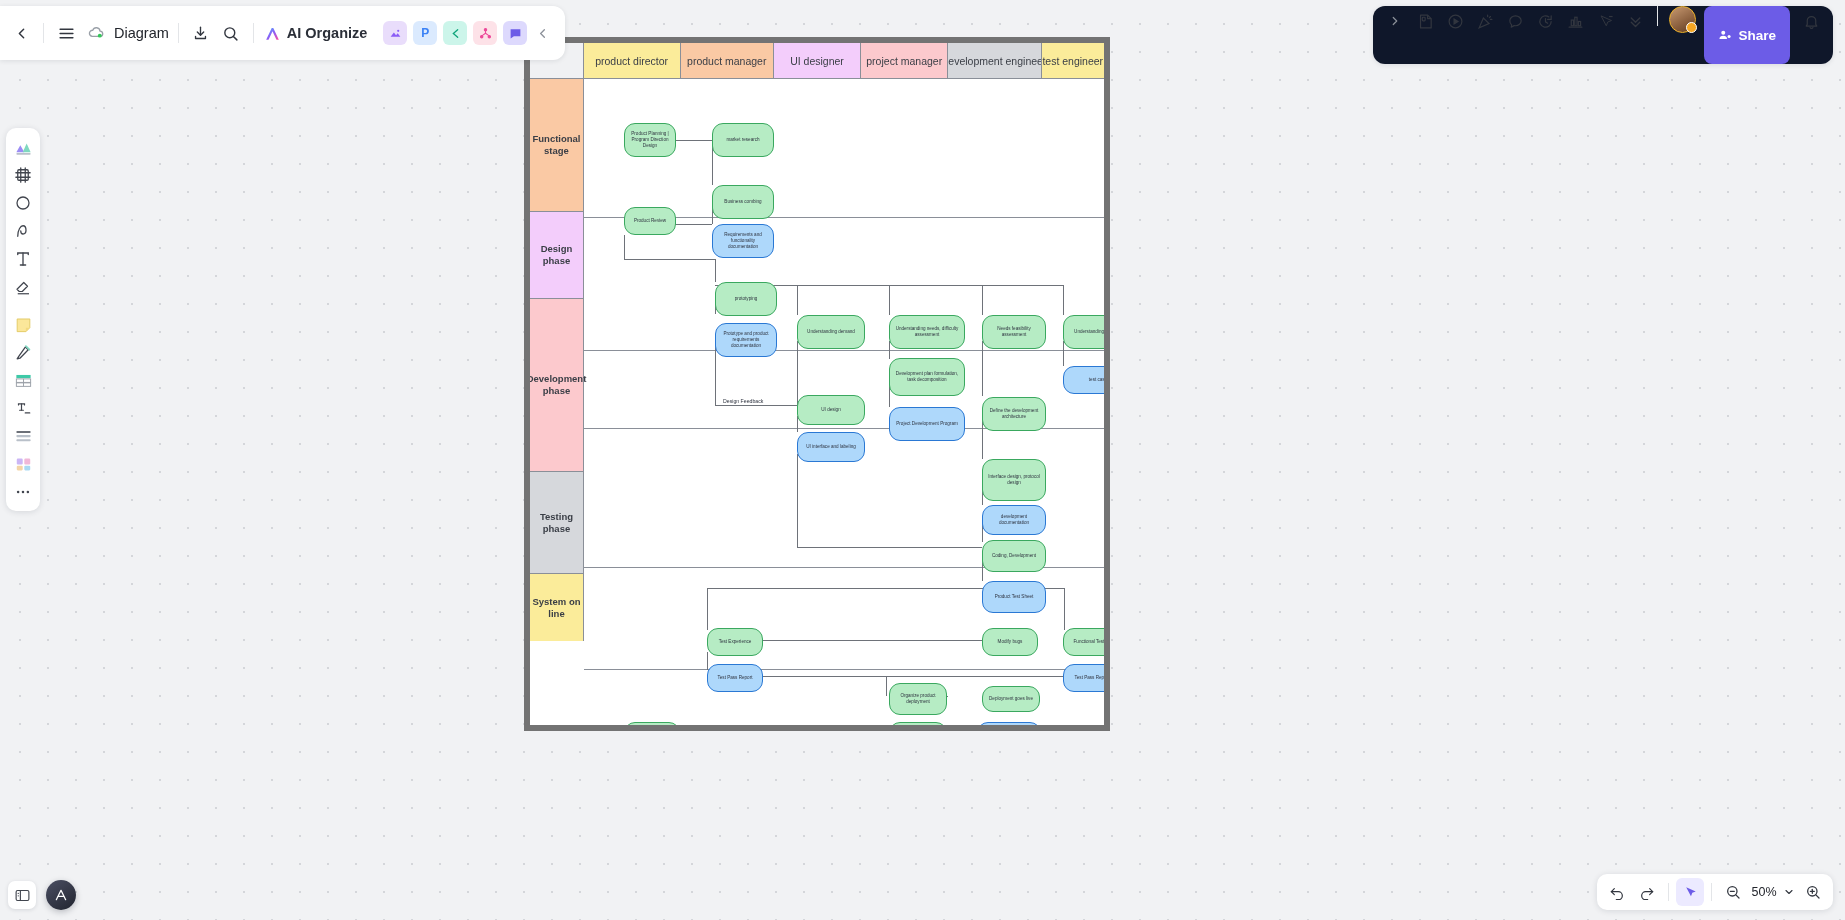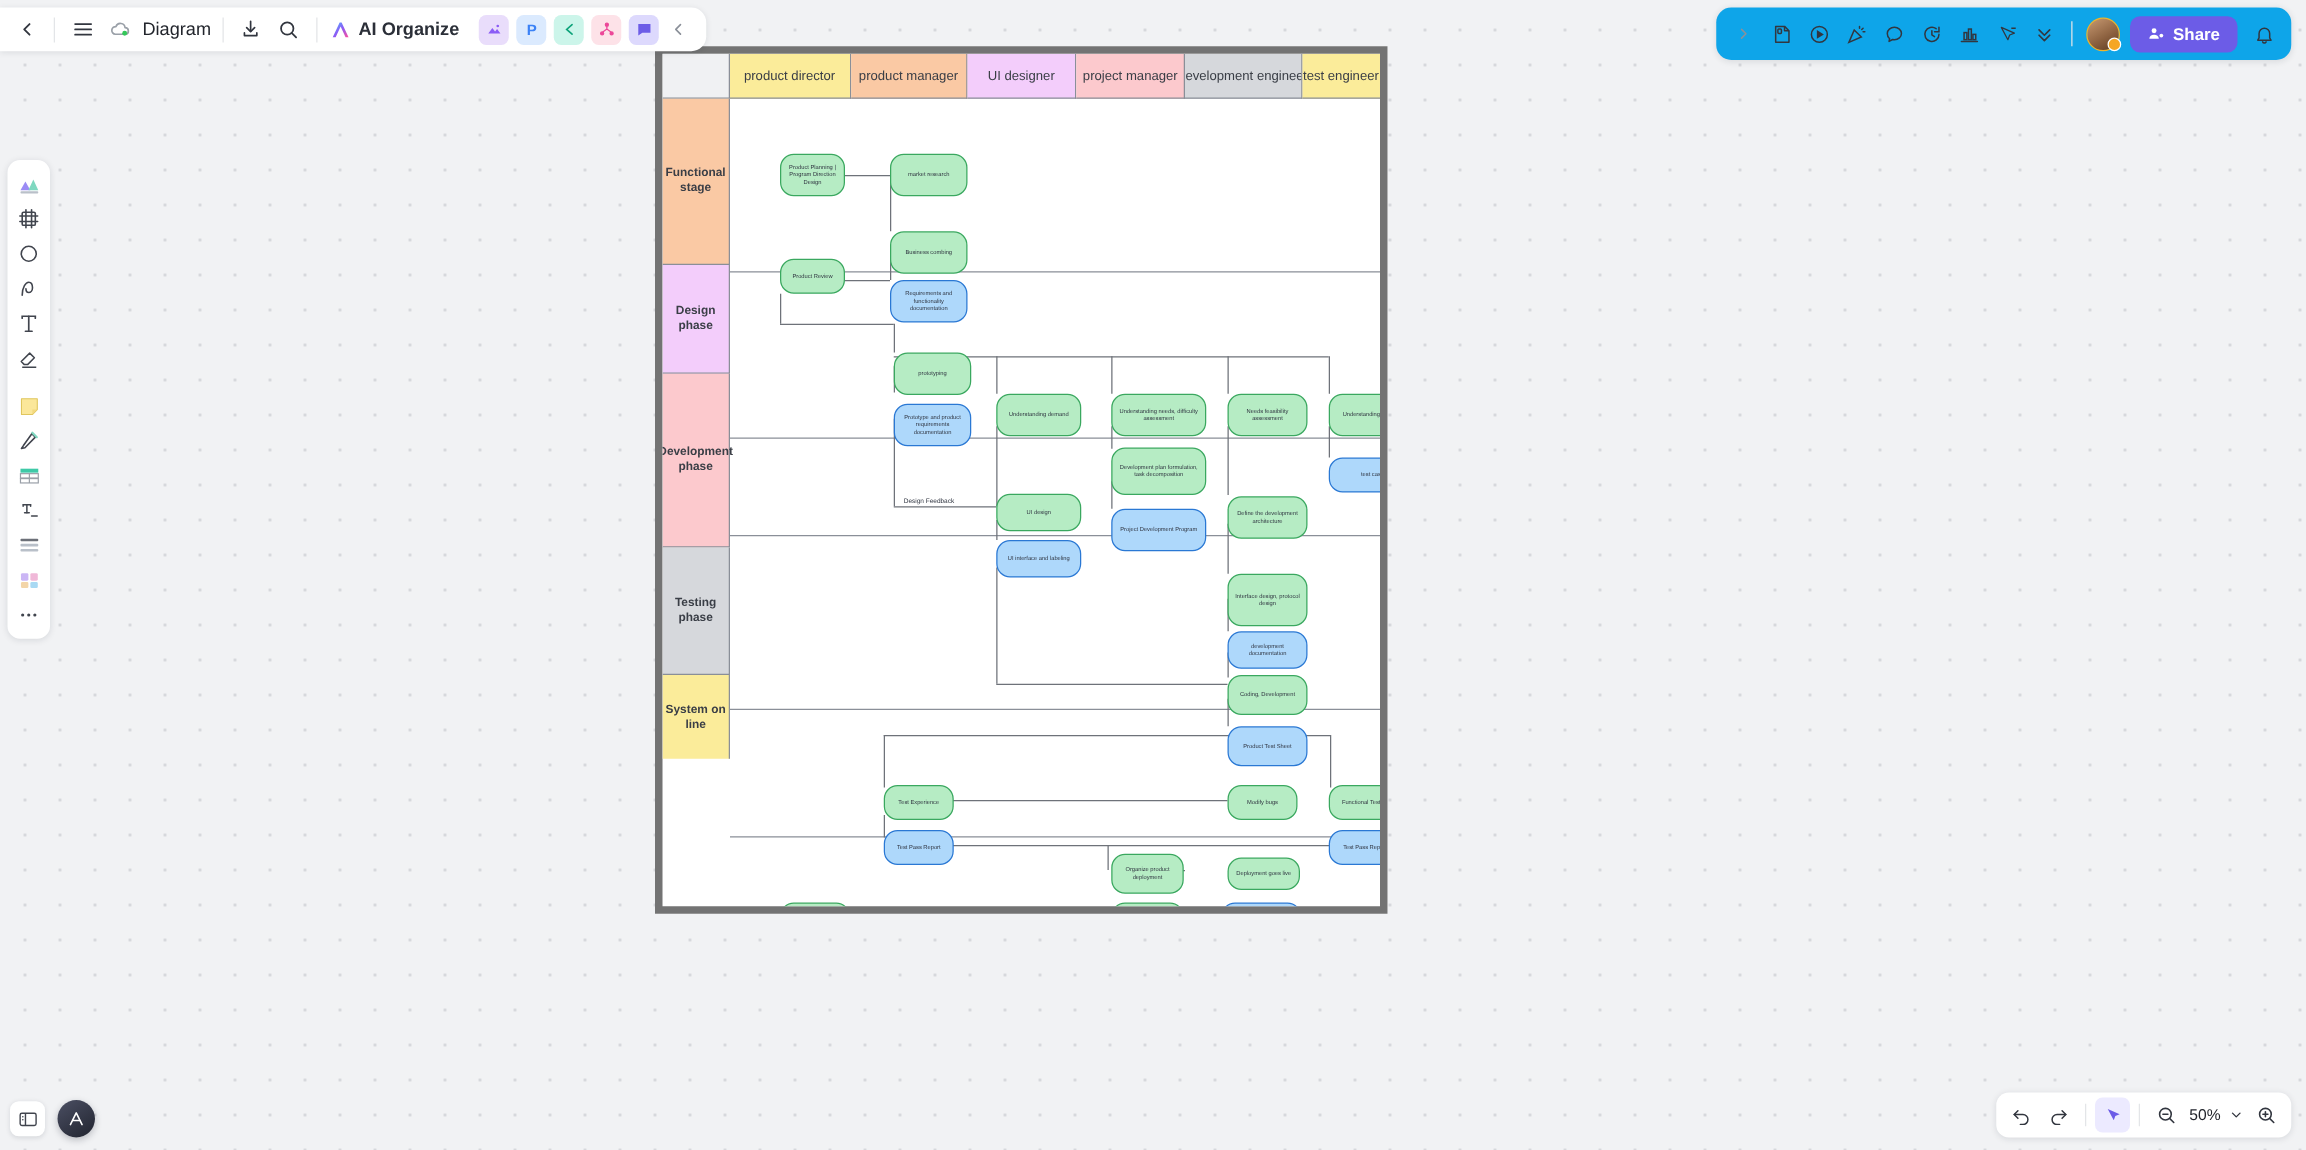--- a/index.html
+++ b/index.html
@@ -14,21 +14,21 @@
   #canvas-bg {
     position: absolute; left: 0; top: 0; width: 1845px; height: 920px;
     background-color: #f1f2f4;
     background-image: radial-gradient(circle, #d4d6da 1.1px, transparent 1.2px);
     background-size: 28px 28px;
     background-position: 6px 10px;
   }
 
   
   #top-left-bar {
-    position: absolute; left: 0px; top: 6px; height: 35px;
+    position: absolute; left: 0px; top: 6px; height: 54px;
     background: #ffffff;
     border-radius: 0 12px 12px 0;
     box-shadow: 0 1px 5px rgba(20,25,40,0.10);
     display: flex; align-items: center;
     padding: 0 8px 0 6px;
     z-index: 30;
   }
   .tb-btn {
     width: 30px; height: 30px; border-radius: 7px;
     display: flex; align-items: center; justify-content: center;
@@ -45,24 +45,24 @@
     margin-left: 2px; margin-right: 4px; white-space: nowrap;
   }
   .app-chip {
     width: 24px; height: 24px; border-radius: 6px;
     display: flex; align-items: center; justify-content: center;
     margin-left: 6px; cursor: pointer; font-size: 12px; font-weight: 700;
   }
   #chip-row { display: flex; align-items: center; margin-left: 6px; }
 
   #top-right-bar {
-    position: absolute; right: 12px; top: 6px; height: 42px;
-    background: #0ea5e9; border-radius: 12px;
+    position: absolute; right: 12px; top: 6px; height: 58px;
+    background: #0f172a; border-radius: 12px;
     box-shadow: 0 1px 5px rgba(20,25,40,0.10);
-    display: flex; align-items: center; padding: 0 7px;
+    display: flex; padding: 0 7px;
     z-index: 30;
   }
   #avatar {
     width: 27px; height: 27px; border-radius: 50%;
     background: linear-gradient(150deg,#c89a72,#8a5f3e 60%,#5d3b22);
     border: 1.6px solid #f0b429; position: relative; margin: 0 8px 0 4px;
     cursor: pointer; flex: 0 0 auto;
   }
   #avatar:after {
     content:''; position:absolute; right:-2px; bottom:-1px;
@@ -192,21 +192,21 @@
   </div>
 
   <div id="lane-body">
     <div id="lane-label-col">
       <div class="lane-label" style="height:133px;background:#fac9a4">
           <span>Functional stage</span>
         </div>
       <div class="lane-label" style="height:87px;background:#f3cdfb">
           <span>Design phase</span>
         </div>
-      <div class="lane-label" style="height:139px;background:#fcc9cd">
+      <div class="lane-label" style="height:173px;background:#fcc9cd">
           <span>Development phase</span>
         </div>
       <div class="lane-label" style="height:102px;background:#d6d8dc">
           <span>Testing phase</span>
         </div>
       <div class="lane-label" style="height:67px;background:#fbec9a;border-bottom:none">
           <span>System on line</span>
         </div>
     </div>
 

